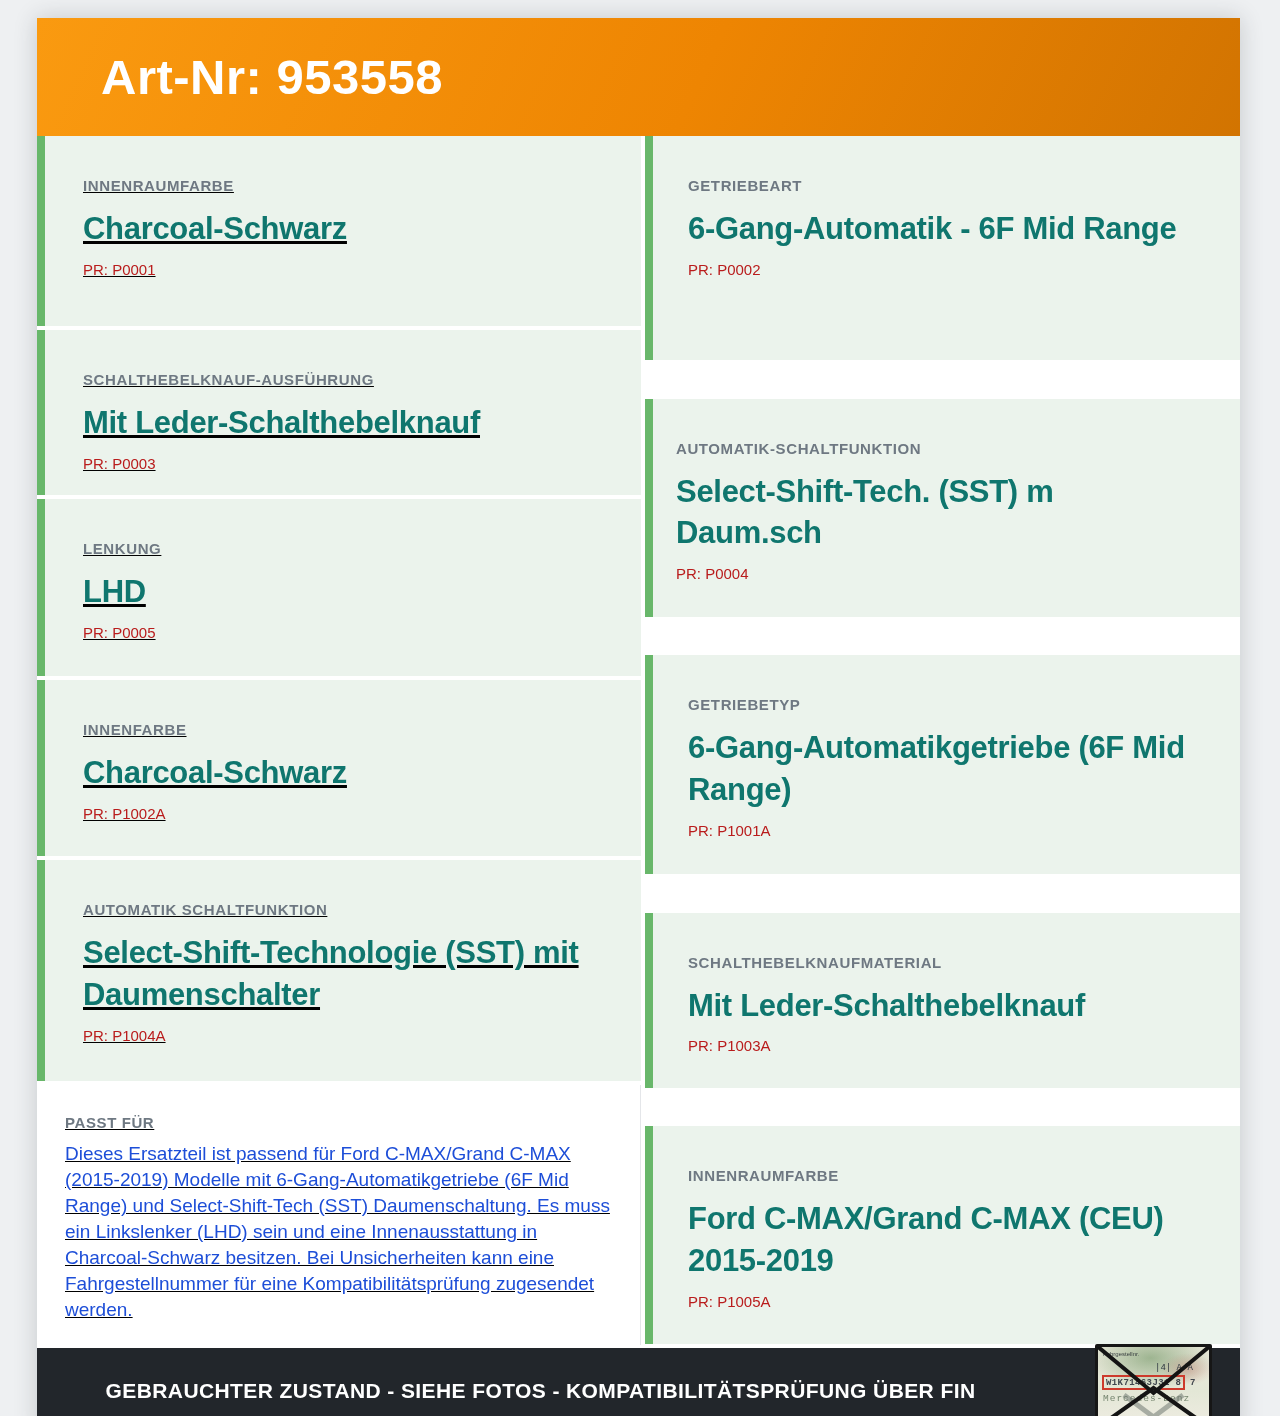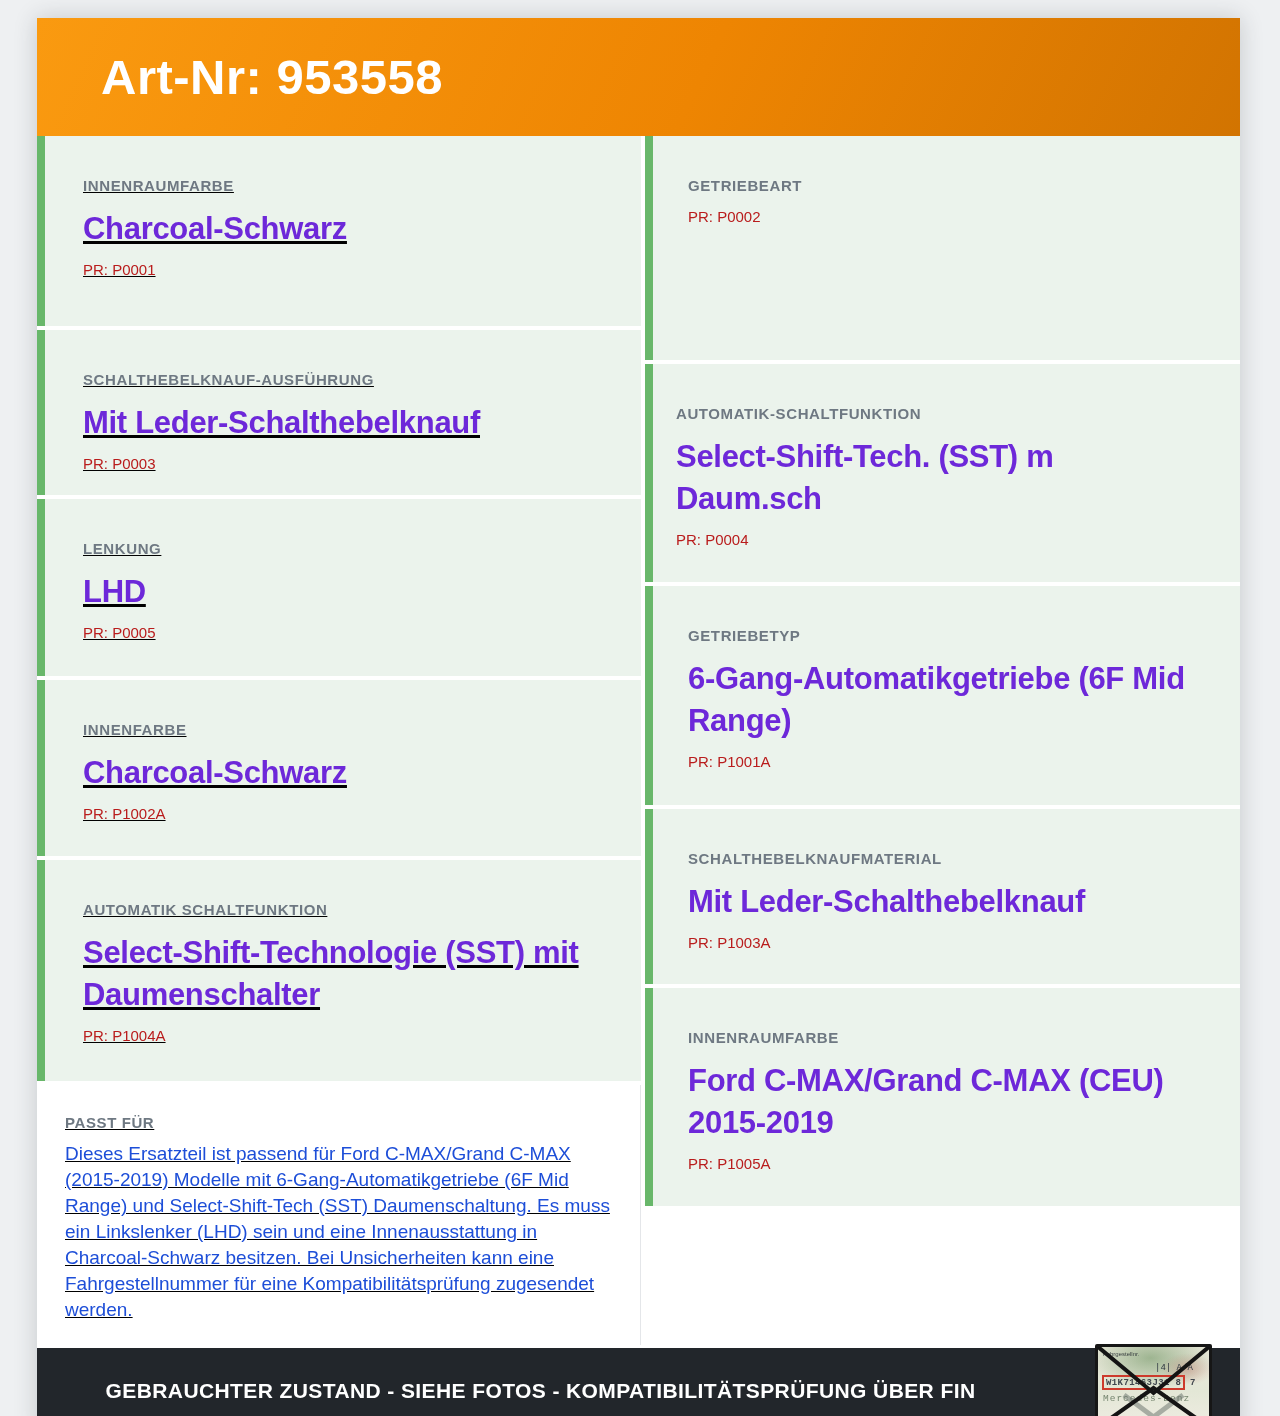--- a/index.html
+++ b/index.html
@@ -39,41 +39,41 @@
     letter-spacing: 0.5px;
   }
   
   .main {
     flex: 1 1 auto;
     display: flex;
     overflow: hidden;
   }
   .col { display: flex; flex-direction: column; }
   .col-left  { width: 604px; margin-right: 4px; flex: none; text-decoration: underline; }
-  .col-right { width: 595px; flex: none; }
+  .col-right { width: 595px; flex: none; justify-content: space-between; }
   .card {
     flex: none;
     box-sizing: border-box;
     background: #ebf3ec;
     border-left: 8px solid #68b76a;
     margin-bottom: 4px;
     padding: 41px 28px 14px 38px;
   }
   .col-right .card { padding-left: 35px; }
   .label {
     font-size: 15px;
     font-weight: 700;
     color: #6e7882;
     letter-spacing: .6px;
     margin-bottom: 14px;
   }
   .value {
     font-size: 31px;
     font-weight: 700;
-    color: #6d28d9;
+    color: #0f766e;
     line-height: 1.35;
     letter-spacing: -0.3px;
     margin-bottom: 11px;
   }
   .col-right .value { max-width: 505px; }
   .pr {
     font-size: 15px;
     color: #b91c1c;
   }
   
@@ -226,20 +226,21 @@
         <div class="label">PASST FÜR</div>
         <div class="text">Dieses Ersatzteil ist passend für Ford C-MAX/Grand C-MAX (2015-2019) Modelle mit 6-Gang-Automatikgetriebe (6F Mid Range) und Select-Shift-Tech (SST) Daumenschaltung. Es muss ein Linkslenker (LHD) sein und eine Innenausstattung in Charcoal-Schwarz besitzen. Bei Unsicherheiten kann eine Fahrgestellnummer für eine Kompatibilitätsprüfung zugesendet werden.</div>
       </div>
 
     </div>
 
     <div class="col col-right">
 
       <div class="card">
         <div class="label">GETRIEBEART</div>
+        <div class="value">6-Gang-Automatik - 6F Mid Range</div>
         <div class="pr">PR: P0002</div>
       </div>
 
       <div class="card">
         <div class="label">AUTOMATIK-SCHALTFUNKTION</div>
         <div class="value">Select-Shift-Tech. (SST) m Daum.sch</div>
         <div class="pr">PR: P0004</div>
       </div>
 
       <div class="card">

